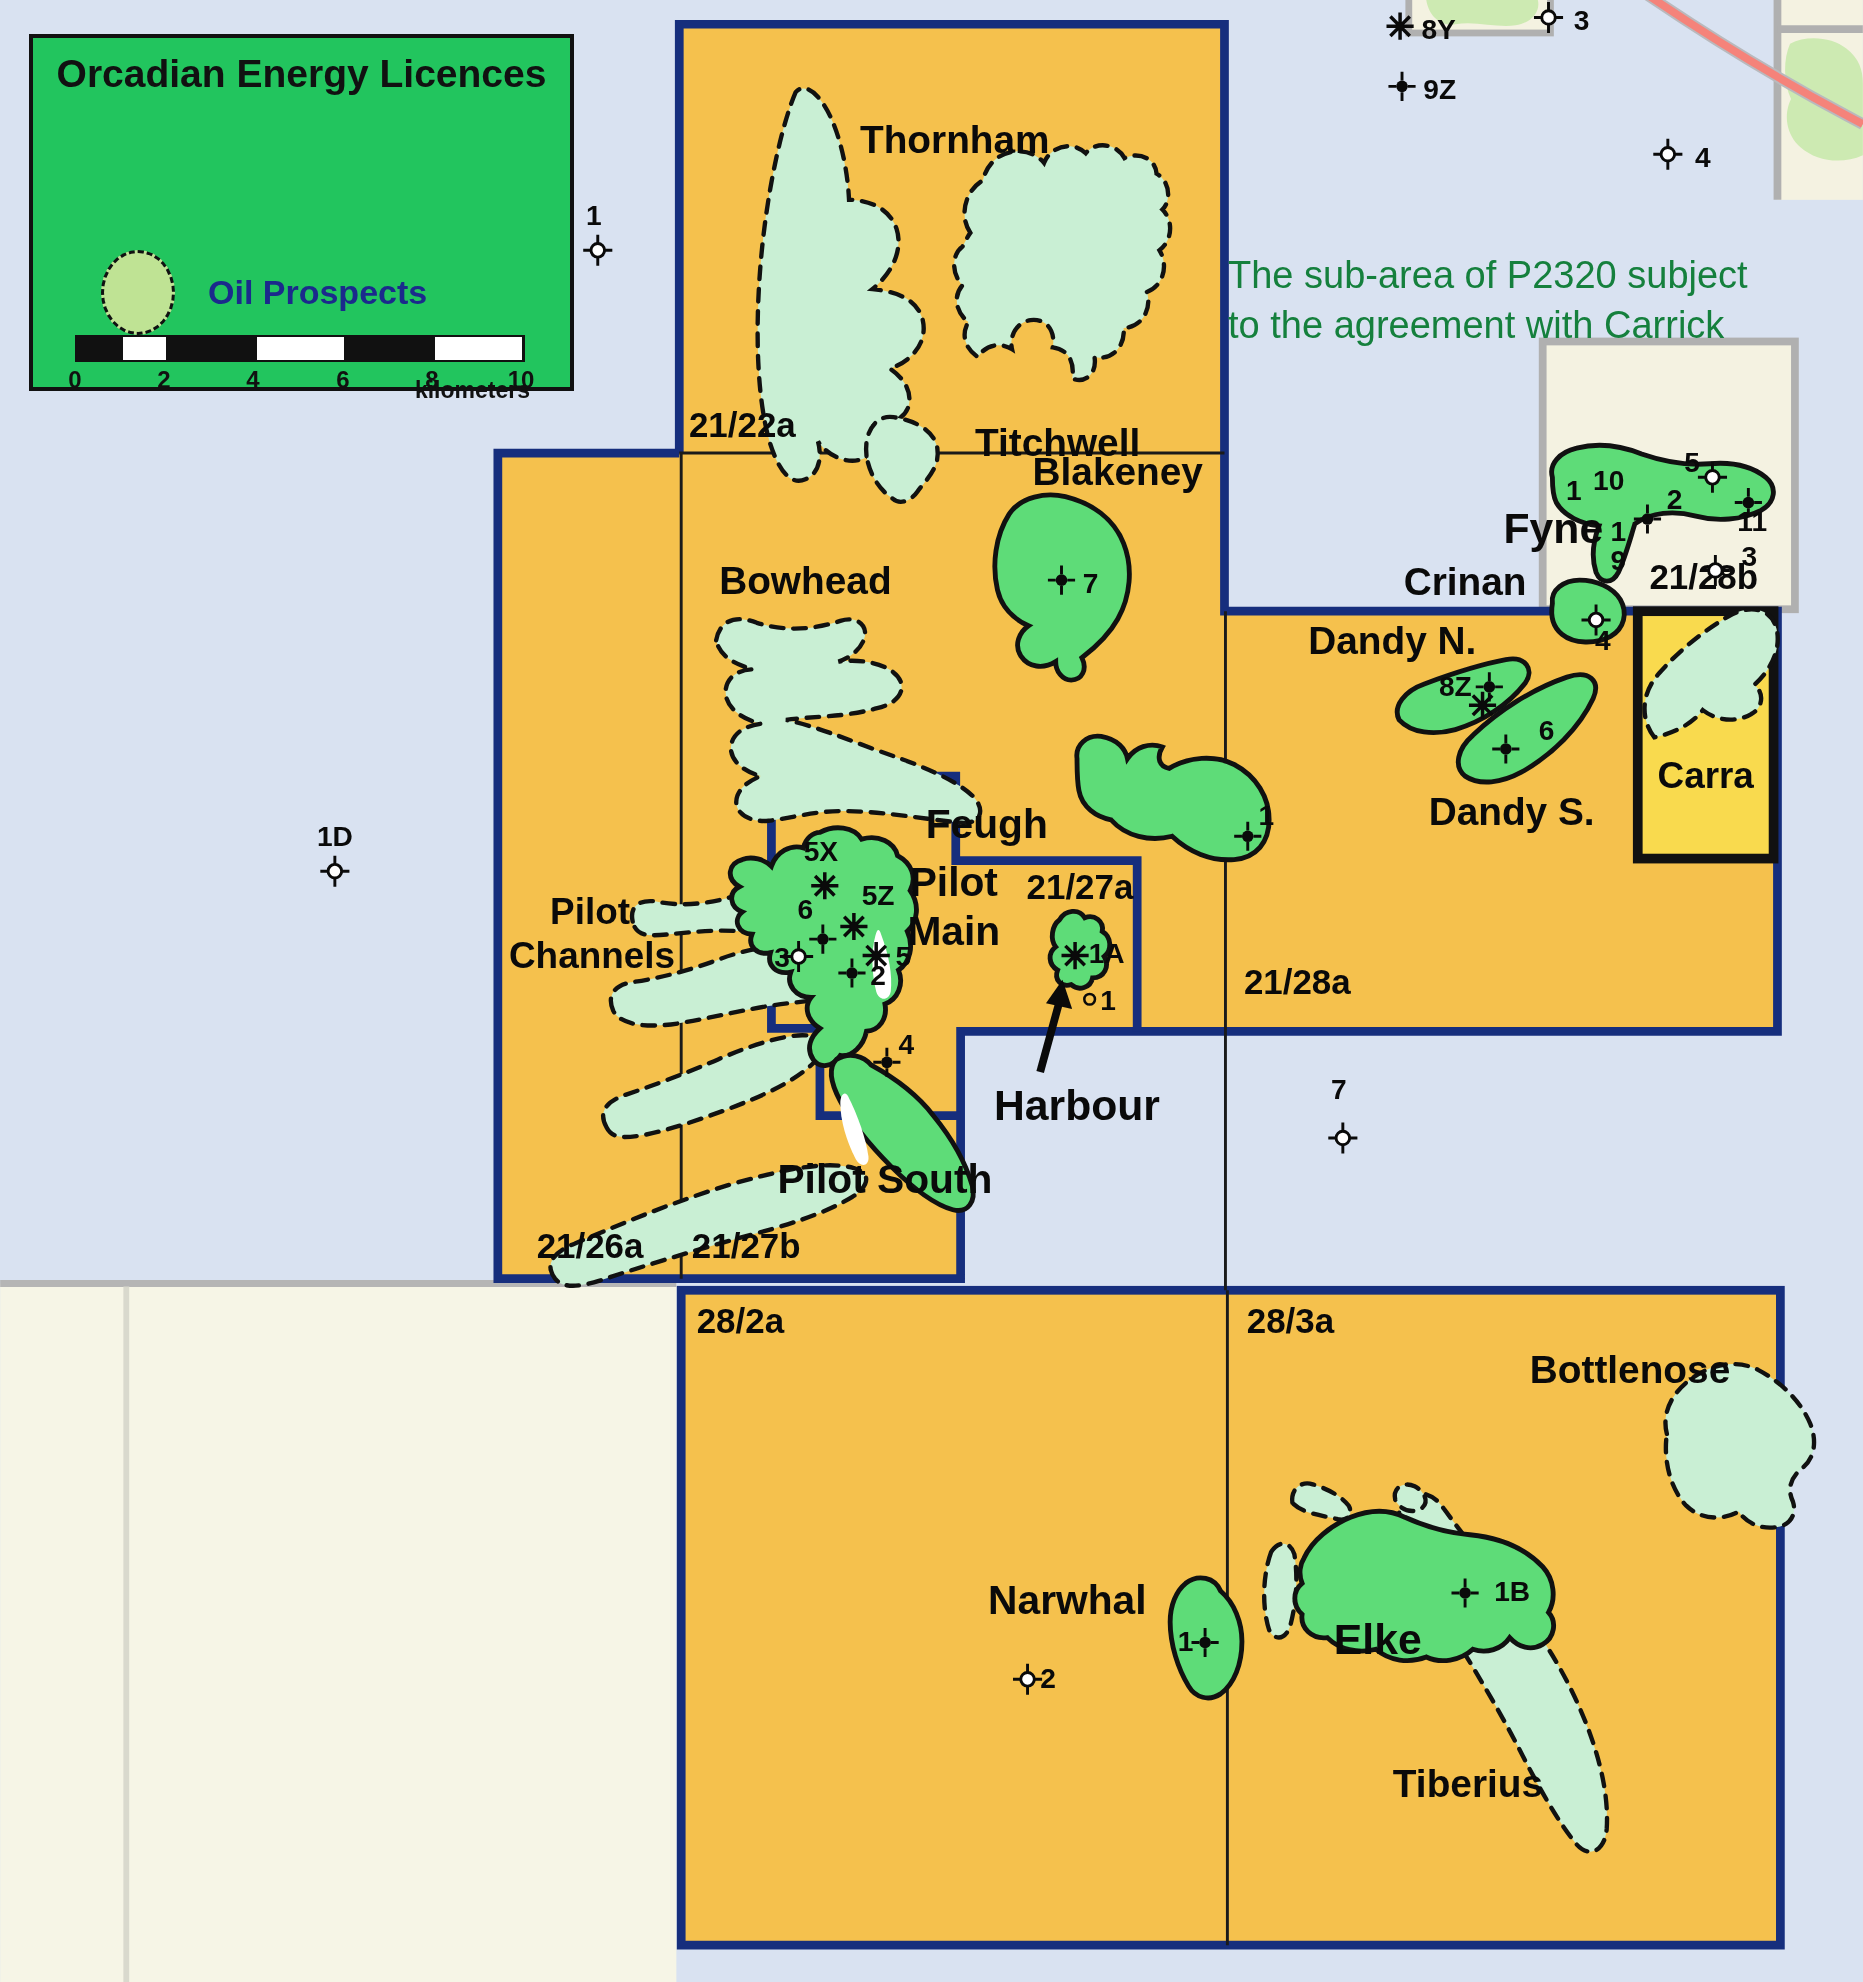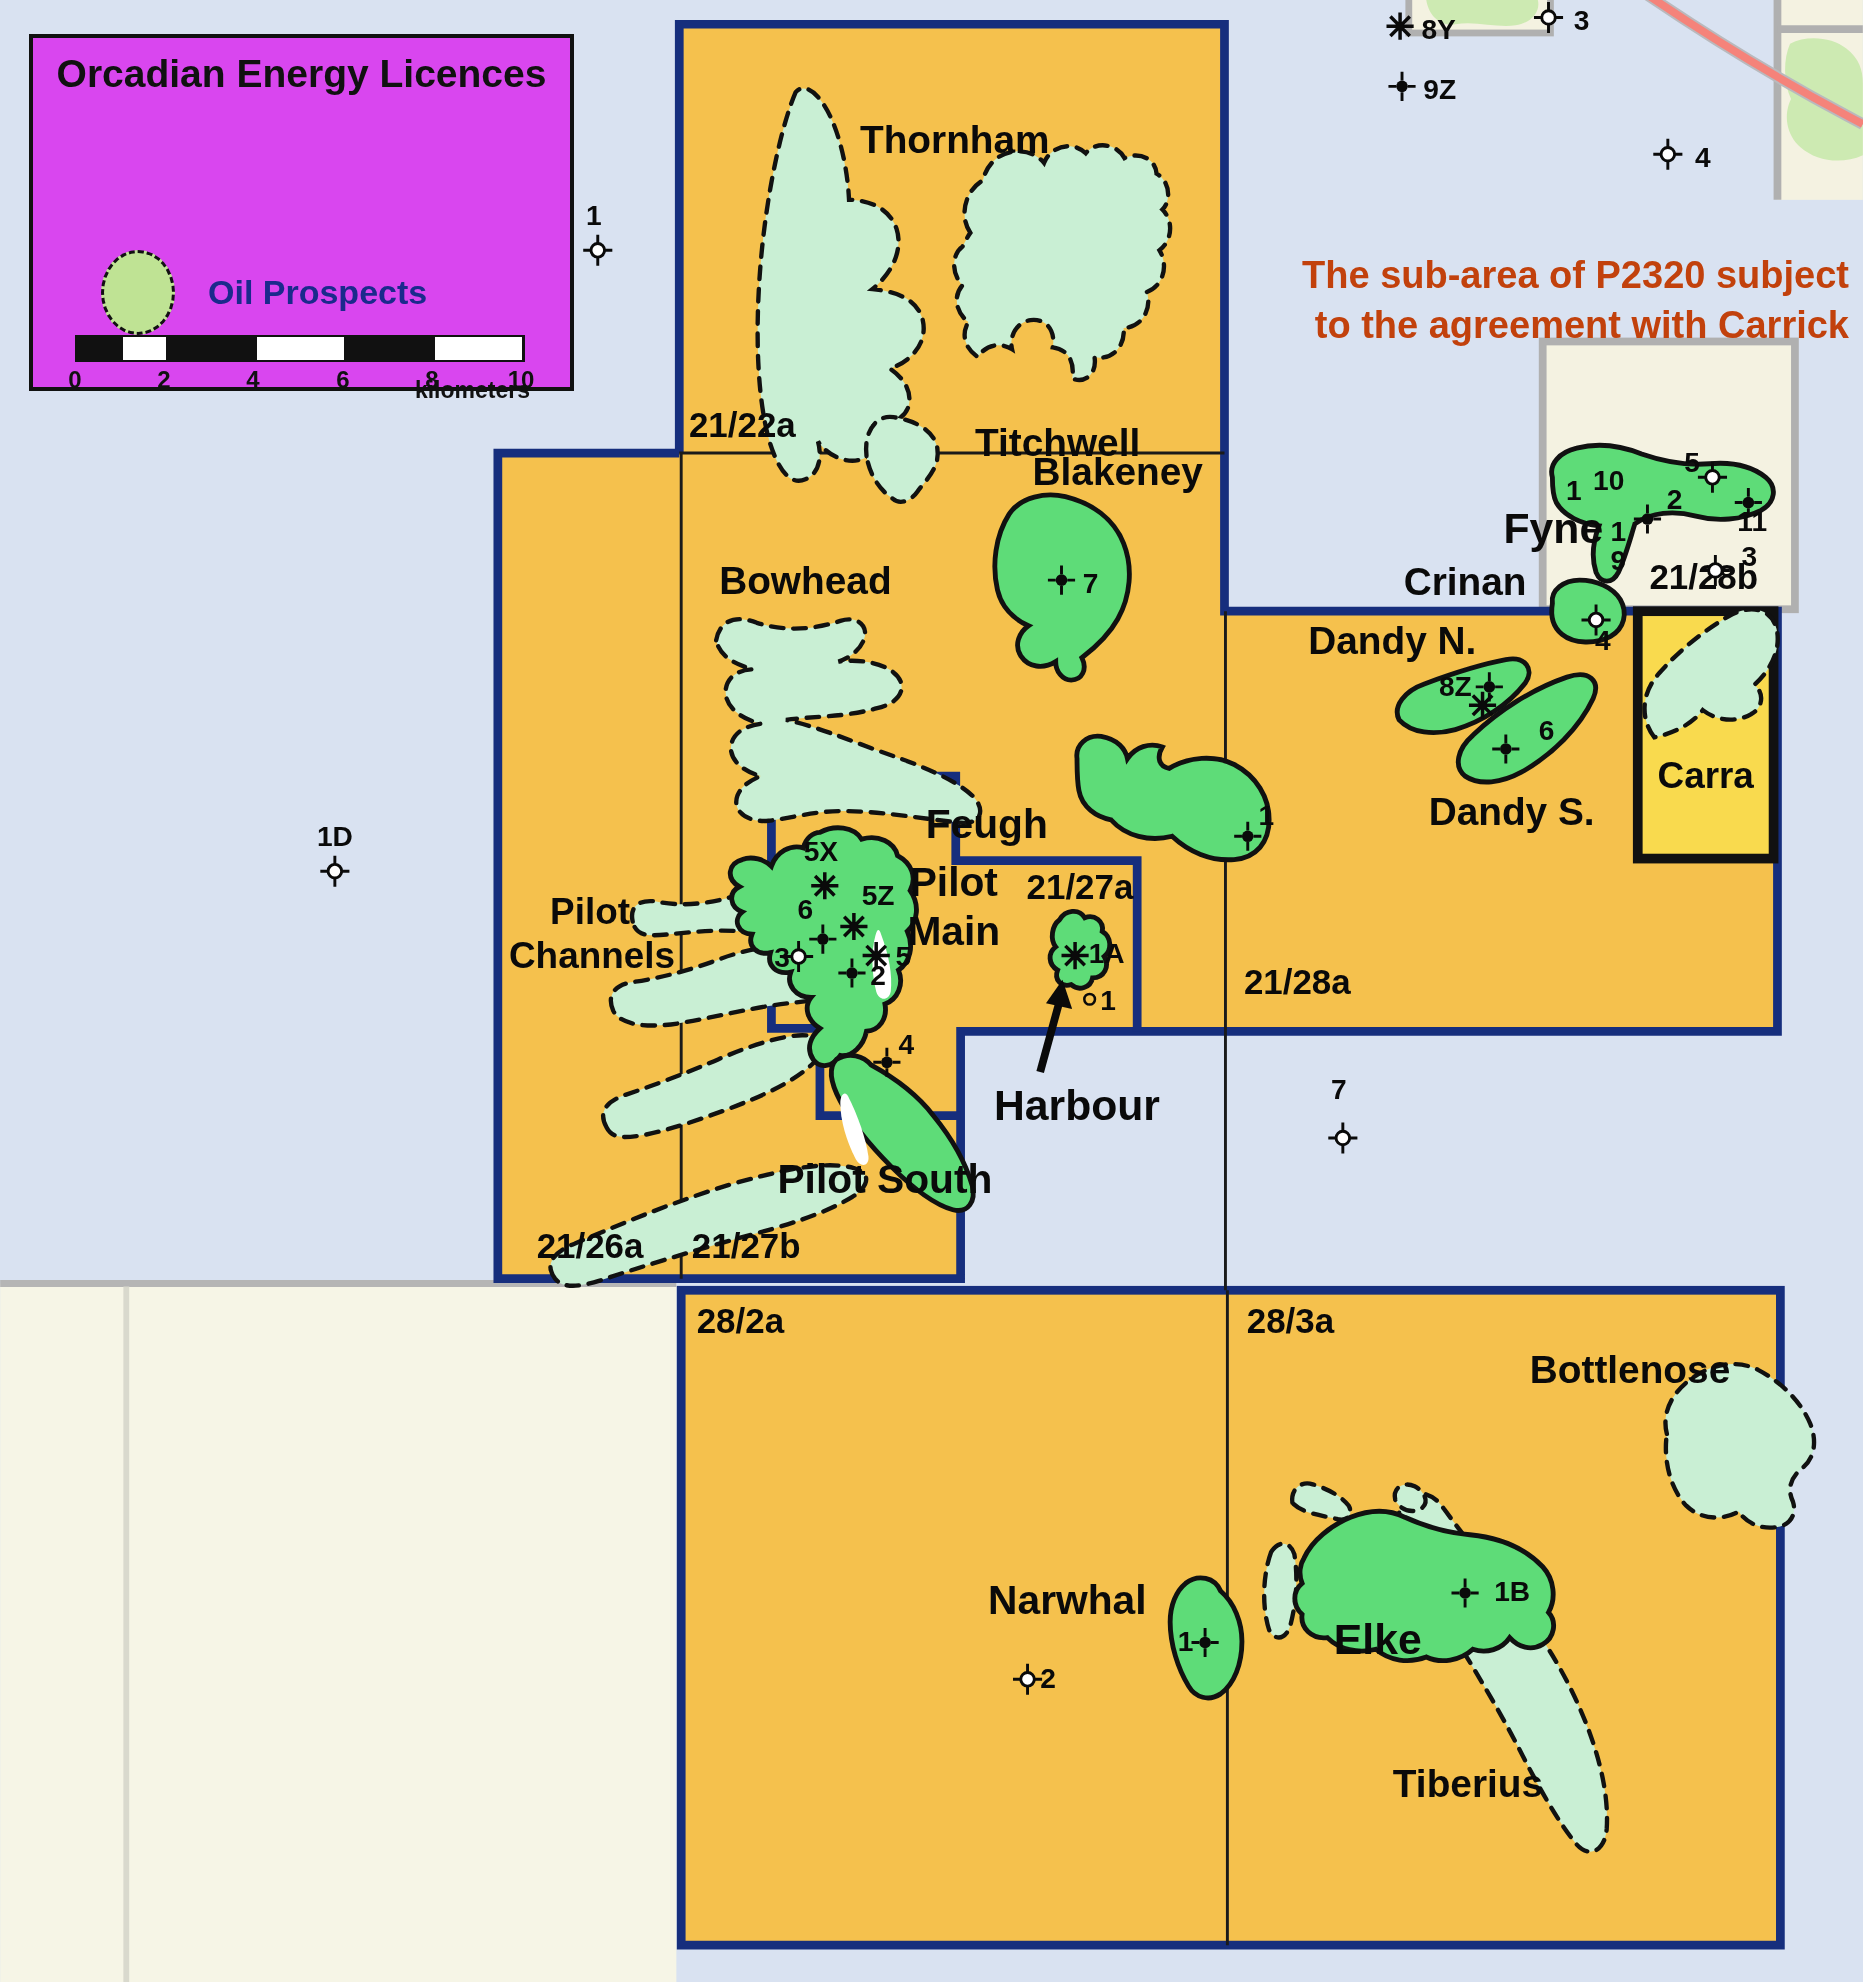--- a/index.html
+++ b/index.html
@@ -2,41 +2,41 @@
 <html><head>
 <meta charset="utf-8">
 <style>
   html,body{margin:0;padding:0;}
   body{font-family:"Liberation Sans",sans-serif;background:#d9e2f1;}
   .stage{position:relative;width:1863px;height:1982px;overflow:hidden;background:#d9e2f1;}
   svg{position:absolute;left:0;top:0;}
   svg text{font-family:"Liberation Sans",sans-serif;fill:#0a0a0a;}
 
   
-  .legend{position:absolute;left:29px;top:34px;width:545px;height:357px;background:#d946ef;
+  .legend{position:absolute;left:29px;top:34px;width:545px;height:357px;background:#22c55e;
           border:4.9px solid #111;box-sizing:border-box;z-index:5;}
   .legend-title{font-size:39px;font-weight:700;color:#111;text-align:center;margin-top:13.6px;letter-spacing:0;}
   .legend-row{position:absolute;left:0;width:100%;height:93px;}
   .legend-row.r1{top:115px;}
   .legend-row.r2{top:212px;}
   .lg-circle{position:absolute;left:68px;top:0;width:74px;height:85px;border-radius:50%;box-sizing:border-box;}
   .lg-circle.disc{background:#a9dc6d;border:3.9px solid #111;}
   .lg-circle.pros{background:#bfe394;border:3.9px dashed #111;}
   .lg-label{position:absolute;left:175px;top:23px;font-size:34px;font-weight:700;color:#1b2a8c;}
   .scalebar{position:absolute;left:42px;top:297px;height:23px;display:flex;border:2.9px solid #111;}
   .scalebar .seg{height:100%;box-sizing:border-box;}
   .seg.b{background:#111;}
   .seg.w{background:#fff;border-left:1.9px solid #111;border-right:1.9px solid #111;}
   .tickrow{position:absolute;left:0;top:328px;width:100%;height:25px;}
   .tick{position:absolute;transform:translateX(-50%);font-size:24px;font-weight:700;color:#111;}
   .km{position:absolute;left:0;top:339px;width:497px;text-align:right;font-size:23px;font-weight:700;color:#111;}
 
   
-  .annotation{position:absolute;left:1228px;top:250px;width:621px;text-align:right;
-              font-size:38px;line-height:1.32;color:#c2410c;z-index:4;font-weight:700;}
+  .annotation{position:absolute;left:1228px;top:250px;width:621px;text-align:left;
+              font-size:38px;line-height:1.32;color:#15803d;z-index:4;font-weight:400;}
 </style>
 </head>
 <body>
 
 <div class="stage">
 
 <svg width="1863" height="1982" viewBox="0 0 1920 2043">
 
   <rect x="0" y="0" width="1920" height="2043" fill="#d9e2f1"></rect>
 

